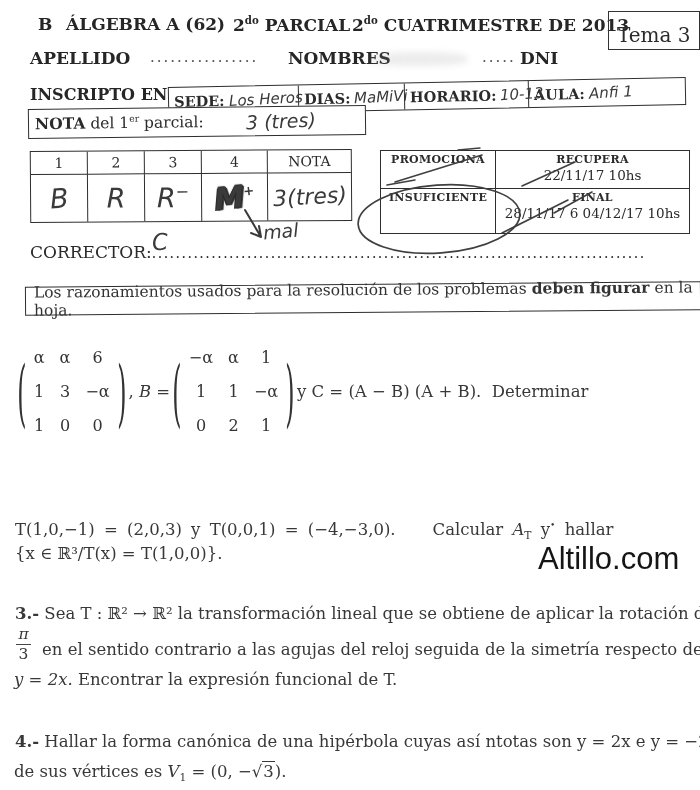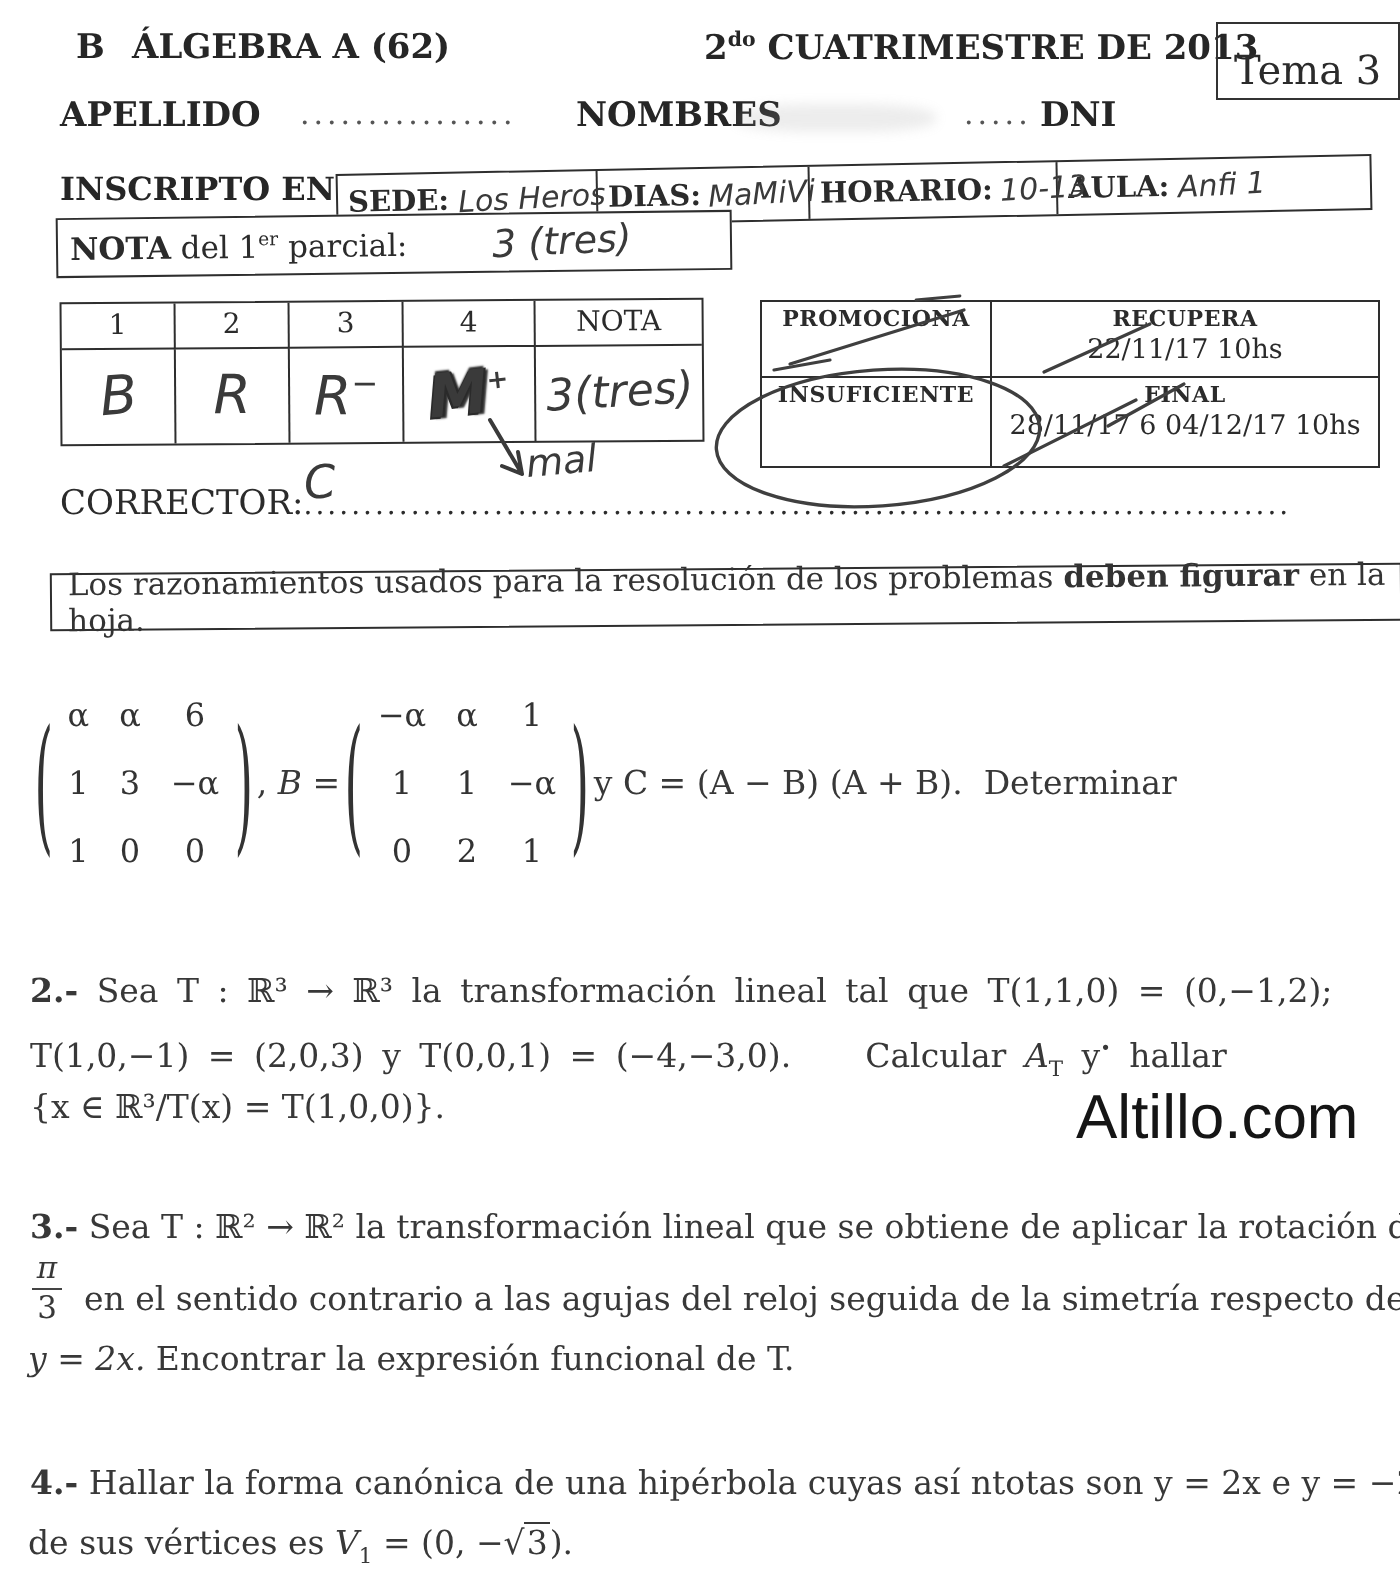--- a/index.html
+++ b/index.html
@@ -81,20 +81,21 @@
 
   .smudge{width:100px;height:14px;background:#9a9a9a;opacity:.18;filter:blur(3px);border-radius:40%;}
 </style>
 </head>
 <body>
 
 <div class="page">
 
   <span class="abs hdr" style="left:38px;top:14px;">B</span>
   <span class="abs hdr" style="left:66px;top:14px;">ÁLGEBRA A (62)</span>
+  <span class="abs hdr" style="left:233px;top:14px;"><span>2</span><span class="sup">do</span> <span>PARCIAL</span></span>
   <span class="abs hdr" style="left:352px;top:14px;"><span>2</span><span class="sup">do</span> <span>CUATRIMESTRE DE 2013</span></span>
   <span class="abs tema-box" style="left:608px;top:11px;">Tema 3</span>
 
   <span class="abs hdr" style="left:30px;top:48px;">APELLIDO</span>
   <span class="abs" style="left:150px;top:48px;font-size:15px;letter-spacing:2px;color:#555;">................</span>
   <span class="abs hdr" style="left:288px;top:48px;">NOMBRES</span>
   <div class="abs smudge" style="left:368px;top:52px;"></div>
   <span class="abs" style="left:482px;top:48px;font-size:15px;letter-spacing:2px;color:#555;">.....</span>
   <span class="abs hdr" style="left:520px;top:48px;">DNI</span>
 
@@ -215,21 +216,20 @@
           <span>−α</span>
         <span>0</span>
           <span>2</span>
           <span>1</span>
       </span>
       <span class="paren">)</span>
     </span>
     <span> y C = (A − B) (A + B).&nbsp; Determinar</span>
   </div>
 
-  <div class="abs prob wsp" style="left:15px;top:482px;"><span class="pnum">2.-</span><span> Sea T : ℝ³ → ℝ³ la transformación lineal tal que T(1,1,0) = (0,−1,2);</span></div>
   <div class="abs prob wsp" style="left:15px;top:511px;"><span>T(1,0,−1) = (2,0,3) y T(0,0,1) = (−4,−3,0).&nbsp;&nbsp;&nbsp; Calcular </span><span class="it">A</span><span class="sub">T</span><span> y</span><span class="sup" style="font-size:9px;">•</span><span> hallar</span></div>
   <div class="abs prob" style="left:15px;top:540px;">{x ∈ ℝ³/T(x) = T(1,0,0)}.</div>
 
   <span class="abs watermark" style="left:538px;top:541px;">Altillo.com</span>
 
   <div class="abs prob" style="left:15px;top:600px;"><span class="pnum">3.-</span><span> Sea T : ℝ² → ℝ² la transformación lineal que se obtiene de aplicar la rotación de ángulo</span></div>
   <span class="abs frac" style="left:16px;top:626px;">
       <span class="it">π</span>
       <span class="bar"></span>
       <span>3</span>

